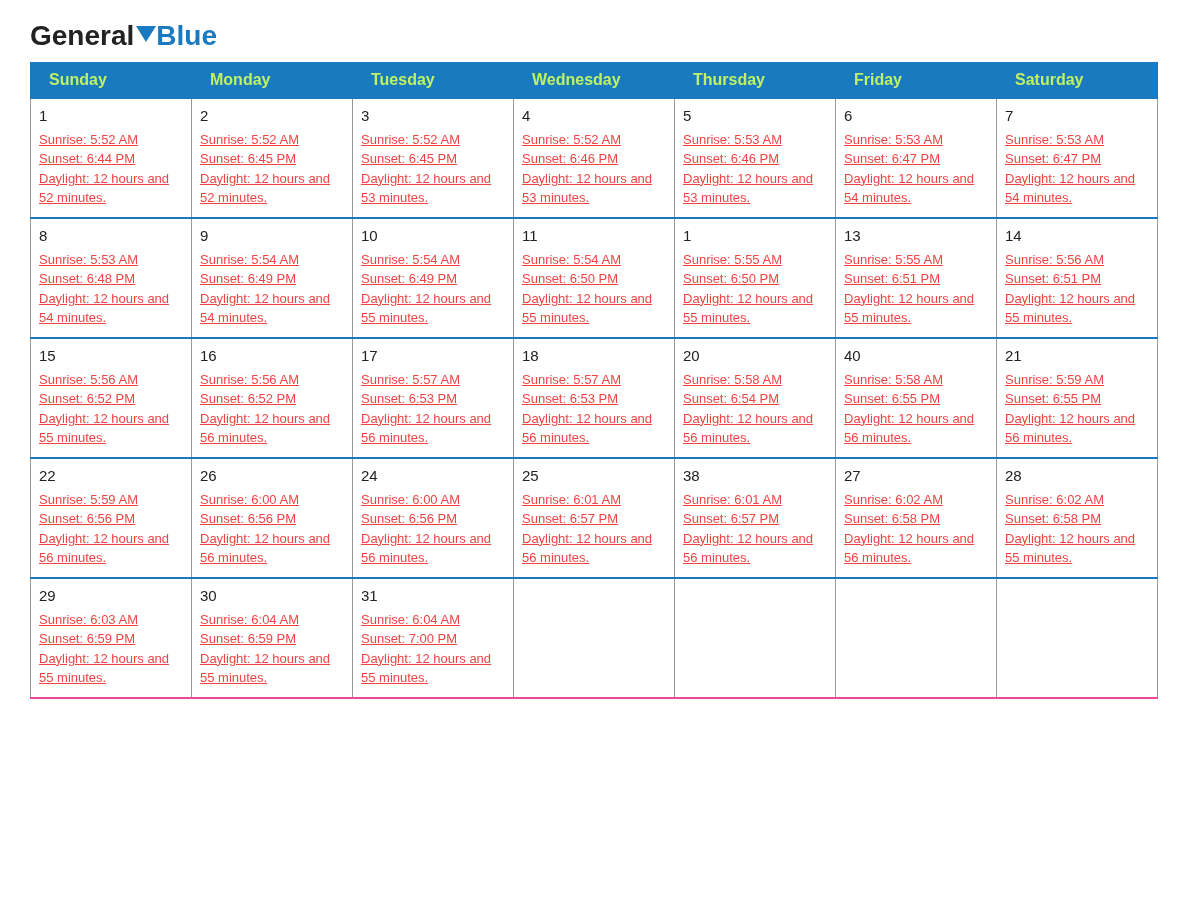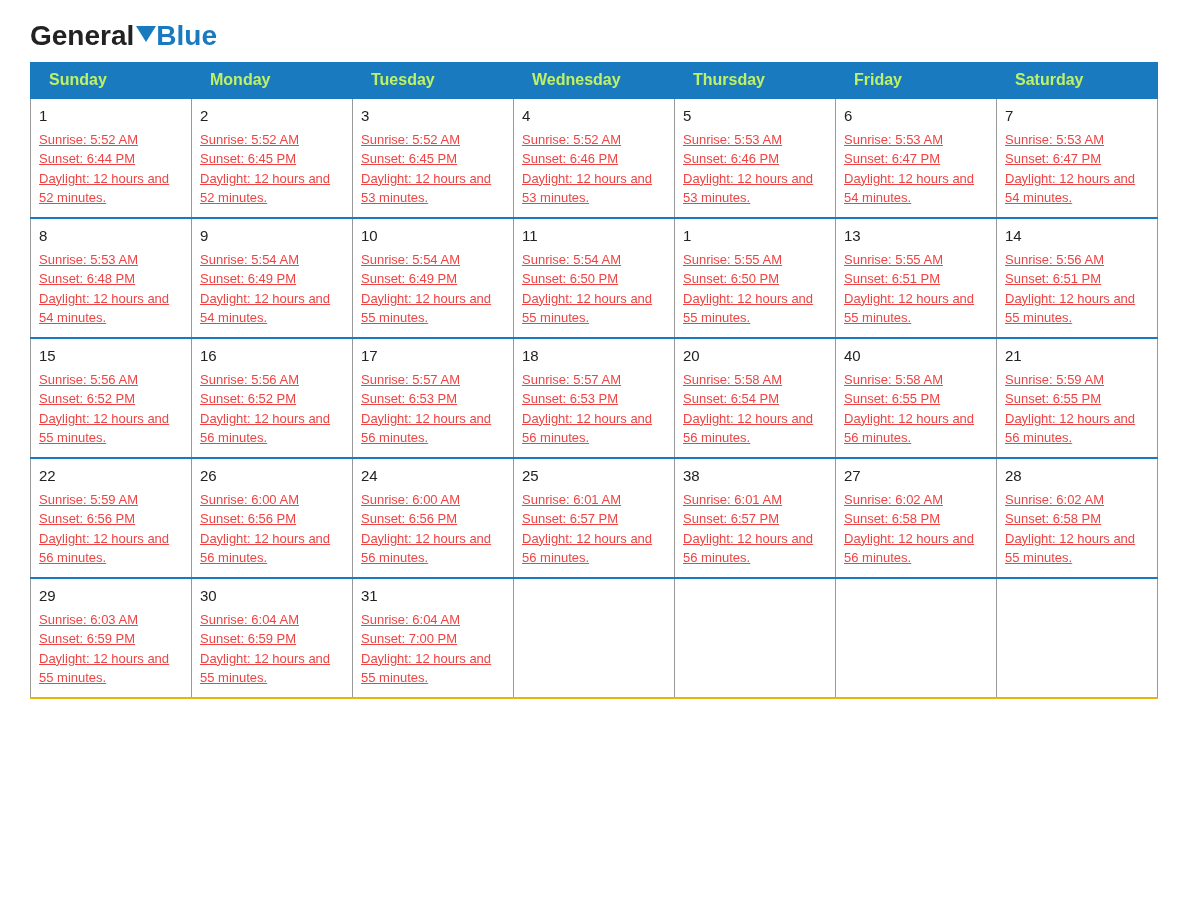--- a/index.html
+++ b/index.html
@@ -78,21 +78,21 @@
       display: block;
       margin-bottom: 2px;
     }
     .day-detail {
       font-size: 13px;
       color: #ef4444;
       line-height: 1.5;
       text-decoration: underline;
     }
     tbody tr:last-child td {
-      border-bottom: 2px solid #eab308;
+      border-bottom: 2px solid #ec4899;
     }
     tbody tr td:first-child {
       border-left: 1px solid #999;
     }
     
     tbody tr td {
       border-top: 2px solid #1a7abf;
     }
     .logo-row {
       display: flex;

